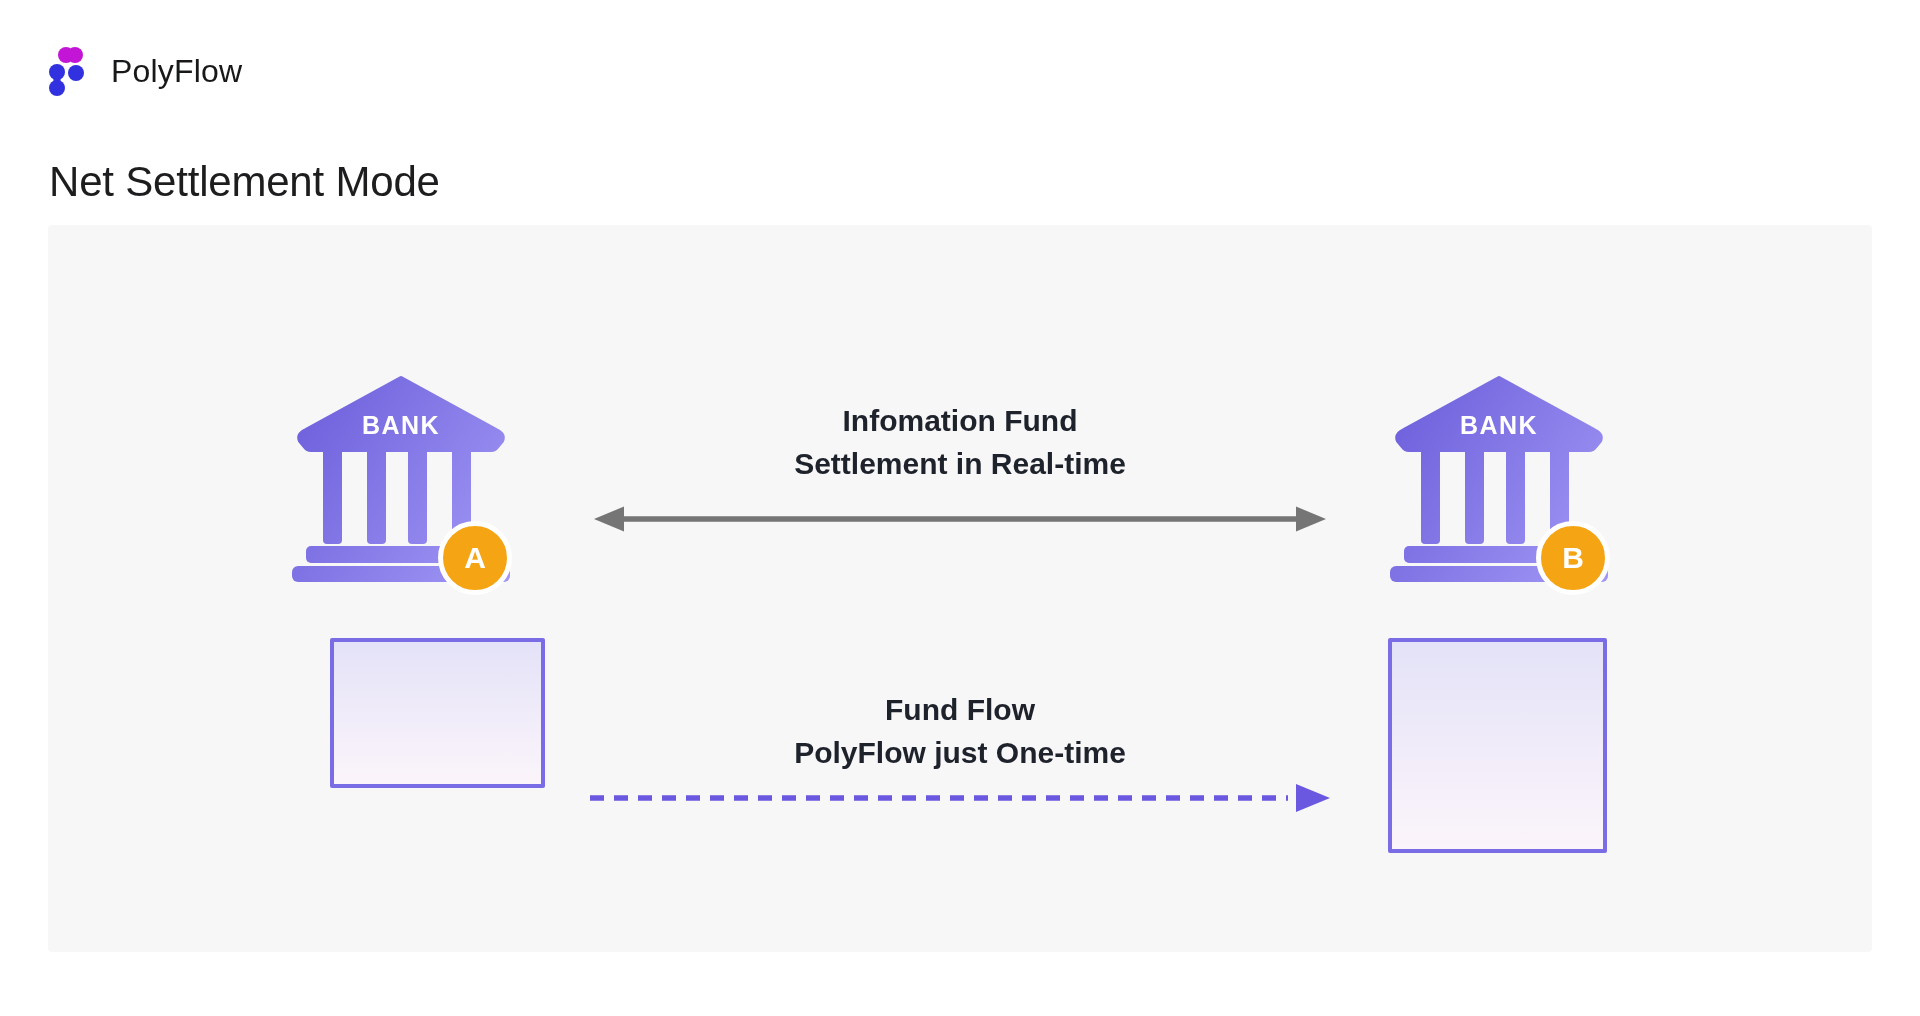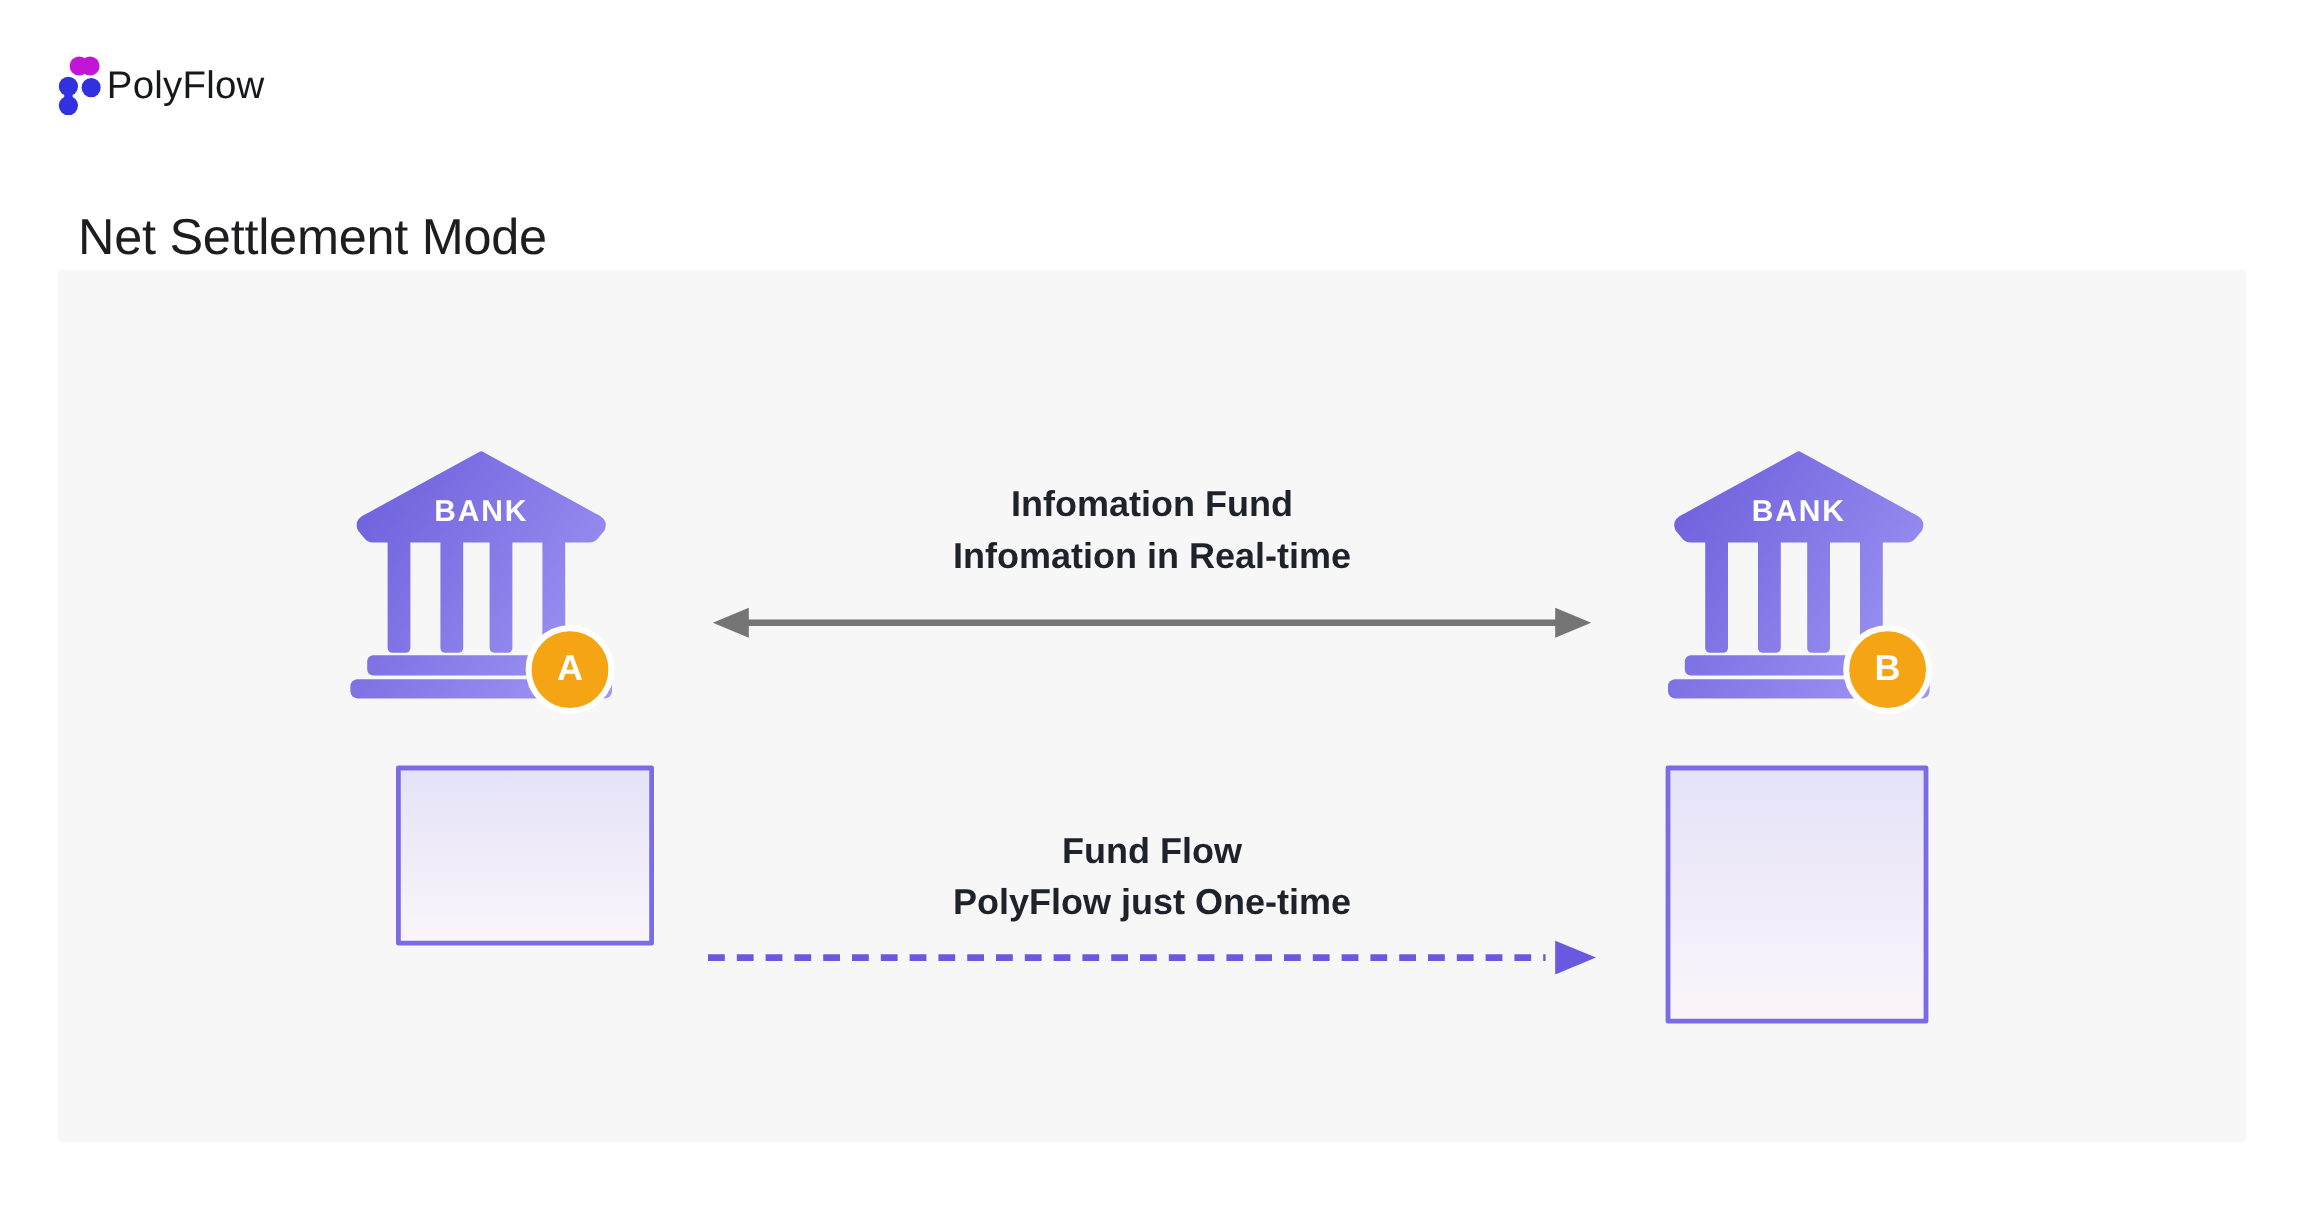--- a/index.html
+++ b/index.html
@@ -3,26 +3,26 @@
 <meta charset="utf-8">
 <style>
   html,body{margin:0;padding:0;background:#ffffff;}
   .stage{
     position:relative;width:1920px;height:1016px;overflow:hidden;
     background:#ffffff;
     font-family:"Liberation Sans","DejaVu Sans",sans-serif;
     -webkit-font-smoothing:antialiased;
   }
   
-  .brand{position:absolute;left:48px;top:46px;display:flex;align-items:center;gap:5px;cursor:pointer;}
+  .brand{position:absolute;left:48px;top:46px;display:flex;align-items:center;gap:27px;cursor:pointer;}
   .brand-icon{width:36px;height:50px;display:block;}
   .brand-name{font-size:32px;font-weight:500;color:#17181a;letter-spacing:.2px;}
   
   .page-title{
-    position:absolute;left:49px;top:158px;margin:16px;
+    position:absolute;left:49px;top:158px;margin:0;
     font-size:42px;font-weight:400;color:var(--title-color);letter-spacing:-.2px;
   }
   
   .panel{position:absolute;left:48px;top:225px;width:1824px;height:727px;
     background:var(--panel-bg);border-radius:4px;}
   
   .bank{position:absolute;width:218px;height:206px;margin:0;}
   .bank-a{left:292px;top:376px;}
   .bank-b{left:1390px;top:376px;}
   .bank svg{width:218px;height:206px;display:block;overflow:visible;}
@@ -124,21 +124,21 @@
       <rect fill="url(#bankGrad)" x="116" y="72" width="19" height="96" rx="4"></rect>
       <rect fill="url(#bankGrad)" x="160" y="72" width="19" height="96" rx="4"></rect>
       <rect fill="url(#bankGrad)" x="14" y="170" width="182" height="17" rx="5"></rect>
       <rect fill="url(#bankGrad)" x="0" y="190" width="218" height="16" rx="6"></rect>
     </svg>
     <div class="badge">B</div>
   </figure>
 
   <div class="flow-label info-label">
     <div>Infomation Fund</div>
-    <div>Infomation in Real-time</div>
+    <div>Settlement in Real-time</div>
   </div>
 
   <svg class="arrow info-arrow" viewBox="0 0 760 40">
     <line x1="36" y1="20" x2="724" y2="20"></line>
     <polygon points="14,20 44,7.5 44,32.5"></polygon>
     <polygon points="746,20 716,7.5 716,32.5"></polygon>
   </svg>
 
   <div class="flow-label fund-label">
     <div>Fund Flow</div>

